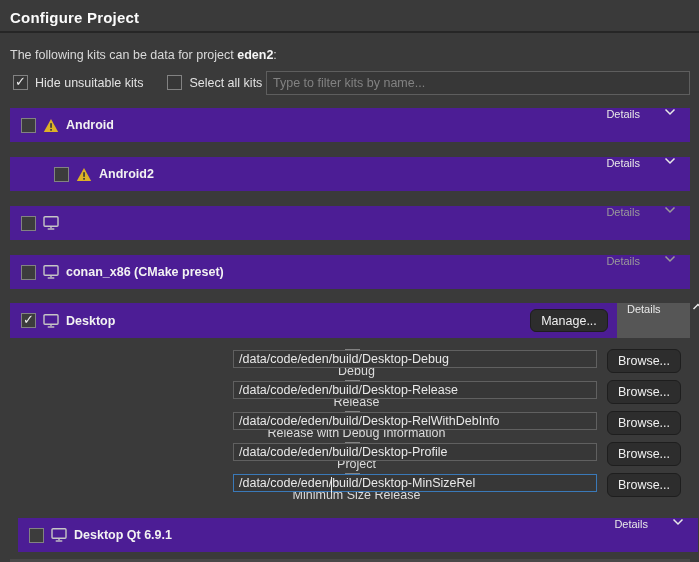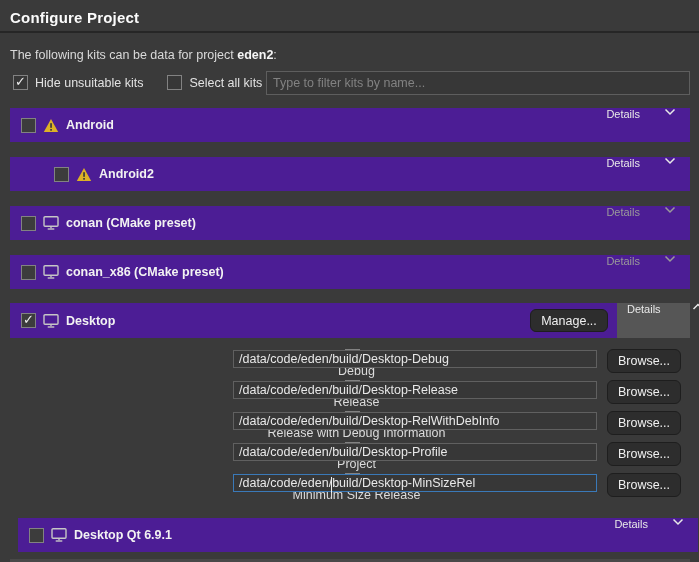--- a/index.html
+++ b/index.html
@@ -143,21 +143,20 @@
 
   <div class="kit-row" style="top:206px;">
     <span class="cb"></span>
     <span class="kit-icon">
       <svg width="16" height="14" viewBox="0 0 16 14">
           <rect x="1" y="0.7" width="14" height="9.6" rx="1" fill="none" stroke="#c6c6c6" stroke-width="1.4"></rect>
           <line x1="8" y1="10.3" x2="8" y2="12.3" stroke="#c6c6c6" stroke-width="1.4"></line>
           <line x1="4.7" y1="13" x2="11.3" y2="13" stroke="#c6c6c6" stroke-width="1.4"></line>
         </svg>
     </span>
-    <span class="kit-name">conan (CMake preset)</span>
     <span class="flex-spacer"></span>
     <span class="details disabled">
       <span>Details</span>
       <span>
           <svg class="chev" width="12" height="8" viewBox="0 0 12 8">
             <polyline points="1.5,1.5 6,6 10.5,1.5" fill="none" stroke="currentColor" stroke-width="1.5"></polyline>
           </svg>
         </span>
     </span>
   </div>

